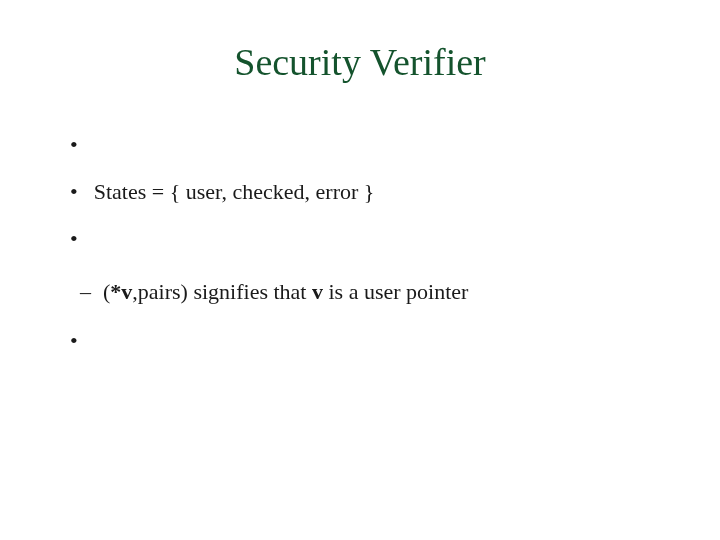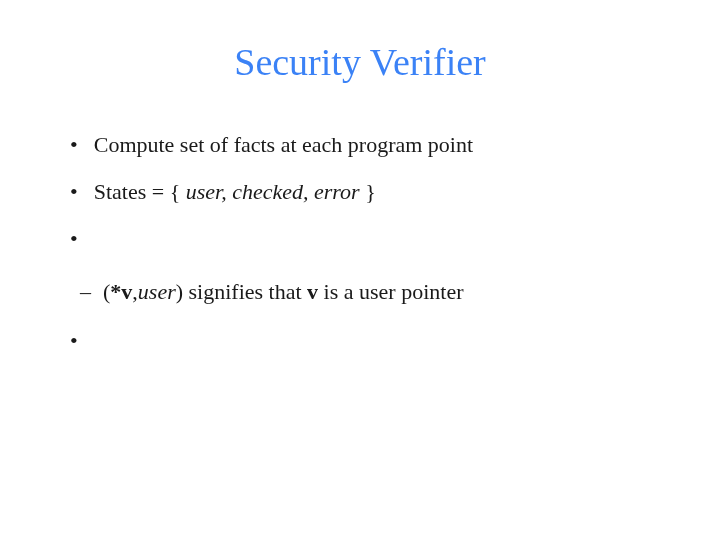--- a/index.html
+++ b/index.html
@@ -22,21 +22,21 @@
       background: #ffffff;
       display: flex;
       flex-direction: column;
       padding: 40px 60px 40px 60px;
     }
 
     .title {
       text-align: center;
       font-size: 38px;
       font-weight: normal;
-      color: #3b82f6;
+      color: #14532d;
       margin-bottom: 40px;
       font-family: Georgia, 'Times New Roman', serif;
     }
 
     .content {
       display: flex;
       flex-direction: column;
       gap: 0px;
     }
 
@@ -61,21 +61,20 @@
       font-size: 22px;
       flex-shrink: 0;
       margin-left: 10px;
     }
 
     .bullet-text {
       flex: 1;
     }
 
     .italic {
-      font-style: italic;
     }
 
     .bold {
       font-weight: bold;
     }
 
     .sub-item {
       display: flex;
       align-items: baseline;
       gap: 12px;
@@ -101,40 +100,39 @@
 <div class="slide">
 
   <h1 class="title">Security Verifier</h1>
 
   <div class="content">
 
     <div class="bullet-group">
 
       <div class="bullet-item">
         <span class="bullet-dot">•</span>
-        <span class="bullet-text">Compute set of facts at each program point</span>
       </div>
 
       <div class="bullet-item">
         <span class="bullet-dot">•</span>
         <span class="bullet-text">
           States = { <span class="italic"> user, checked, error </span>}
         </span>
       </div>
 
       <div class="bullet-item">
         <span class="bullet-dot">•</span>
       </div>
 
     </div>
 
     <div class="sub-item">
       <span class="dash">–</span>
       <span class="sub-text">
-        (<span class="bold">*v</span>,<span class="italic">user</span>) signifies that <span class="bold">v</span> is a user pointer
+        (<span class="bold">*v</span>,<span class="italic">pairs</span>) signifies that <span class="bold">v</span> is a user pointer
       </span>
     </div>
 
     <div class="bullet-item">
       <span class="bullet-dot">•</span>
     </div>
 
   </div>
 
 </div>

